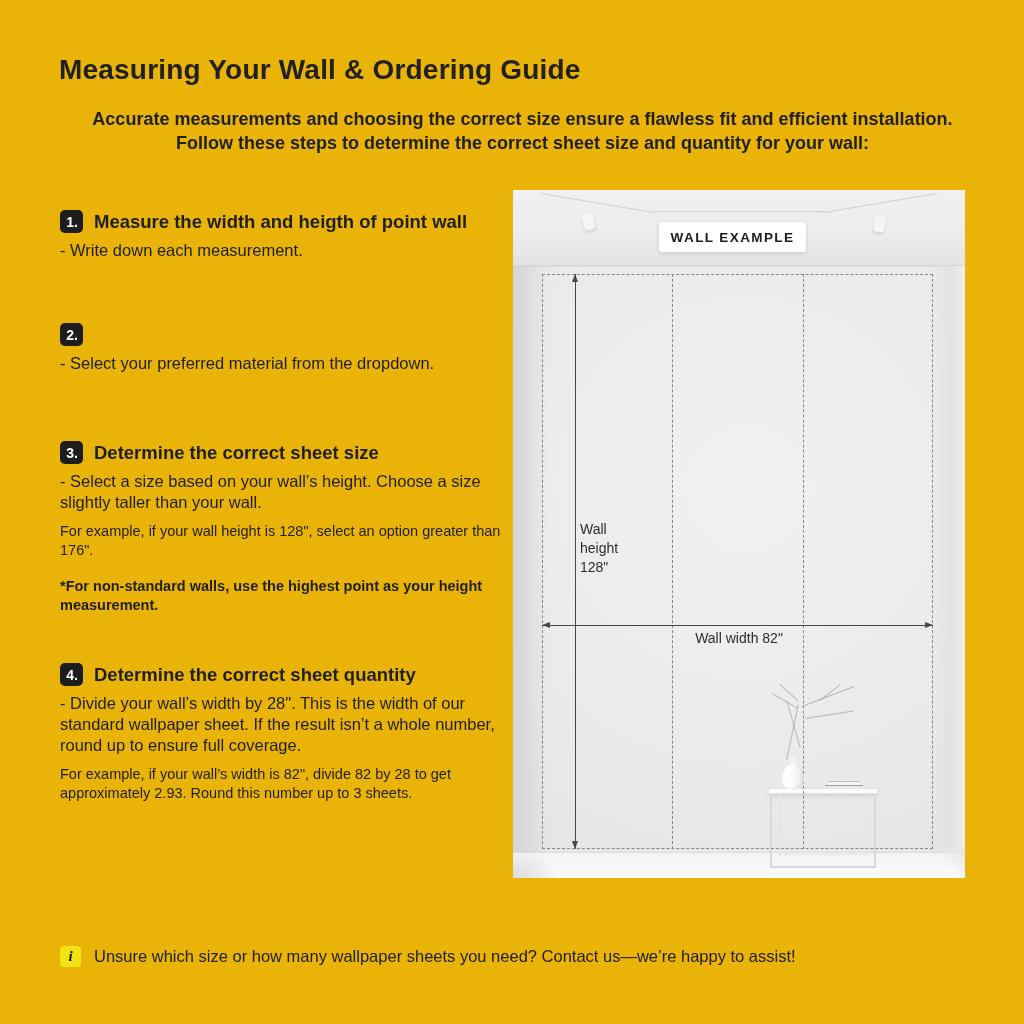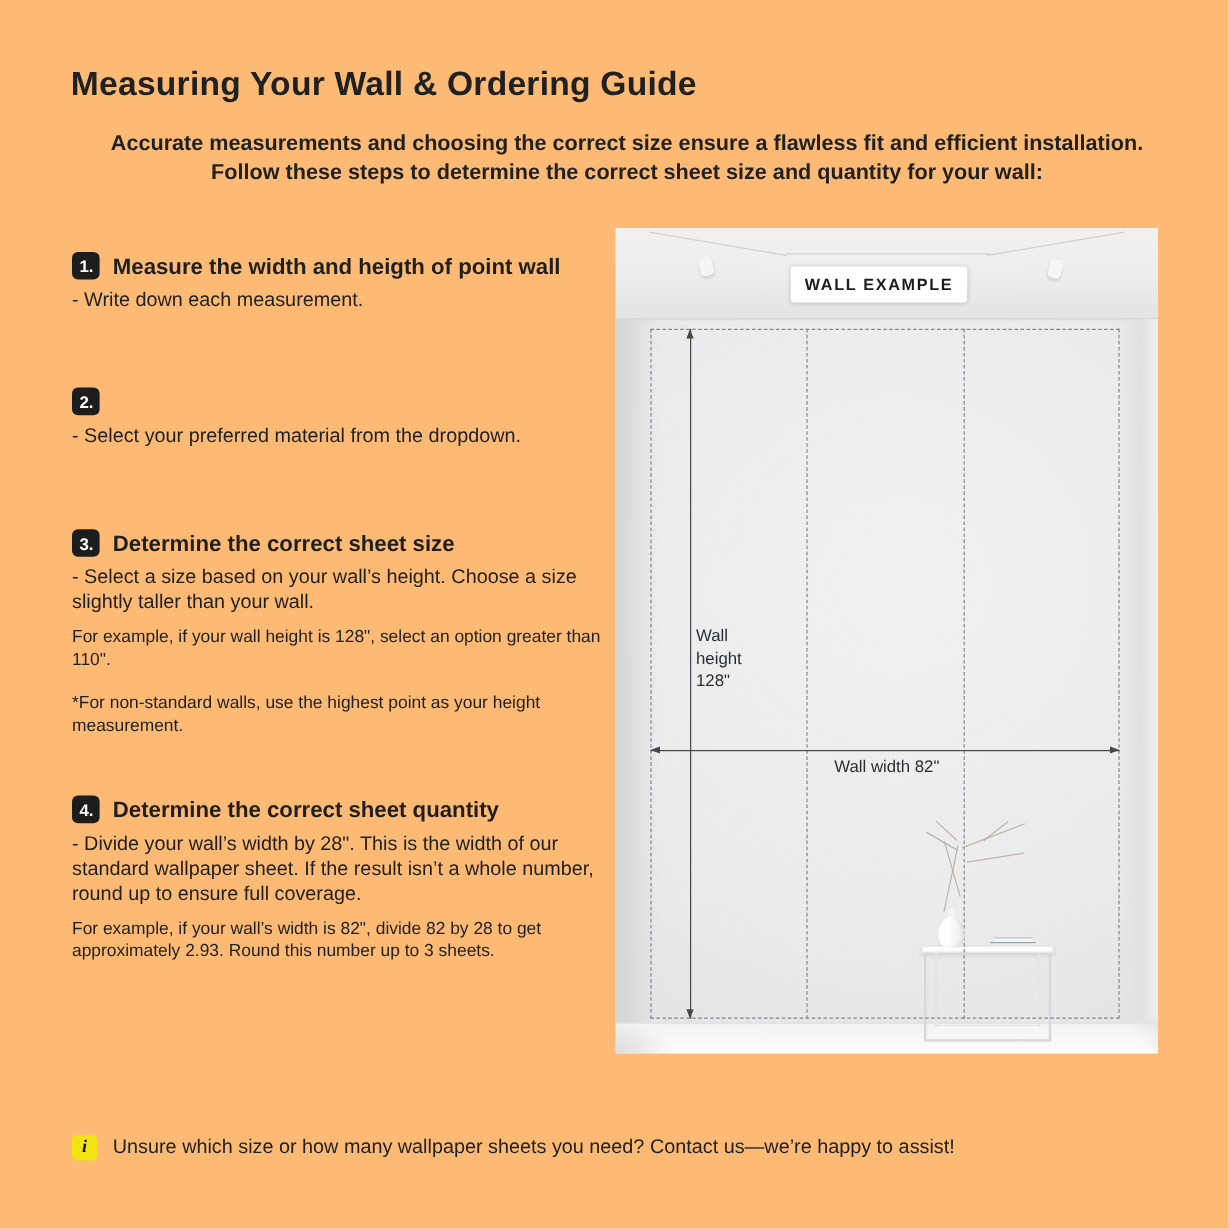--- a/index.html
+++ b/index.html
@@ -1,38 +1,38 @@
 <!DOCTYPE html>
 <html><head>
 <meta charset="utf-8">
 <style>
   * { margin:0; padding:0; box-sizing:border-box; }
   html,body { width:1024px; height:1024px; background:#fff; }
   .page {
-    position:relative; width:1024px; height:1024px; background:#fdba74;
+    position:relative; width:1024px; height:1024px; background:#eab308;
     font-family:"Liberation Sans", sans-serif; color:#212121; overflow:hidden;
   }
 
   
   .title { position:absolute; left:59px; top:54px; font-size:28px; font-weight:700; letter-spacing:.2px; color:#212121; }
   .intro { position:absolute; left:60px; top:107px; width:925px; font-size:18px; font-weight:700; line-height:24px;text-align:center; }
 
   .step { position:absolute; left:60px; width:470px; }
   .step-1 { top:210px; } .step-2 { top:323px; } .step-3 { top:441px; } .step-4 { top:663px; }
   .step-head { display:flex; align-items:center; gap:11px; }
   .badge {
     flex:0 0 auto; width:23px; height:23px; background:#1d1d1d; color:#fff; border-radius:5px;
     font-size:14px; font-weight:700; display:flex; align-items:center; justify-content:center; padding-left:1px;
   }
   .step-title { font-size:18.5px; font-weight:700; color:#1f1f1f; }
   .desc { margin-top:7px; font-size:16.5px; line-height:21px; color:#1f1f1f; }
   .step-3 .desc { max-width:430px; }
   .step-4 .desc { max-width:458px; }
   .example { margin-top:9px; font-size:14.5px; line-height:19px; max-width:460px; color:#1f1f1f; }
-  .note { margin-top:17px; font-size:14.5px; line-height:19px; max-width:460px; color:#1f1f1f; }
+  .note { margin-top:17px; font-size:14.5px; line-height:19px; max-width:460px; color:#1f1f1f;font-weight:bold; }
 
   
   .footer { position:absolute; left:60px; top:946px; display:flex; align-items:center; gap:13px; font-size:16.5px; }
   .info-icon {
     flex:0 0 auto; width:21px; height:21px; background:#f2e313; border-radius:4px; color:#141414;
     display:flex; align-items:center; justify-content:center;
     font-family:"Liberation Serif", serif; font-style:italic; font-weight:700; font-size:15px;
   }
   .footer-text b { font-weight:400; cursor:pointer; }
 
@@ -147,21 +147,21 @@
     </div>
     <p class="desc">- Select your preferred material from the dropdown.</p>
   </section>
 
   <section class="step step-3">
     <div class="step-head">
       <span class="badge">3.</span>
       <h2 class="step-title">Determine the correct sheet size</h2>
     </div>
     <p class="desc">- Select a size based on your wall’s height. Choose a size slightly taller than your wall.</p>
-    <p class="example">For example, if your wall height is 128", select an option greater than 110".</p>
+    <p class="example">For example, if your wall height is 128", select an option greater than 176".</p>
     <p class="note">*For non-standard walls, use the highest point as your height measurement.</p>
   </section>
 
   <section class="step step-4">
     <div class="step-head">
       <span class="badge">4.</span>
       <h2 class="step-title">Determine the correct sheet quantity</h2>
     </div>
     <p class="desc">- Divide your wall’s width by 28". This is the width of our standard wallpaper sheet. If the result isn’t a whole number, round up to ensure full coverage.</p>
     <p class="example">For example, if your wall’s width is 82", divide 82 by 28 to get approximately 2.93. Round this number up to 3 sheets.</p>

